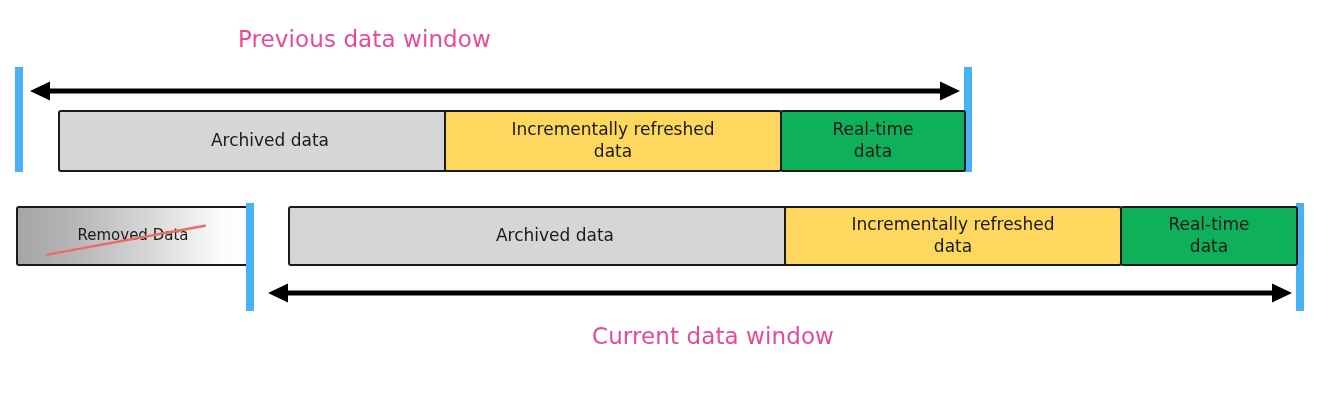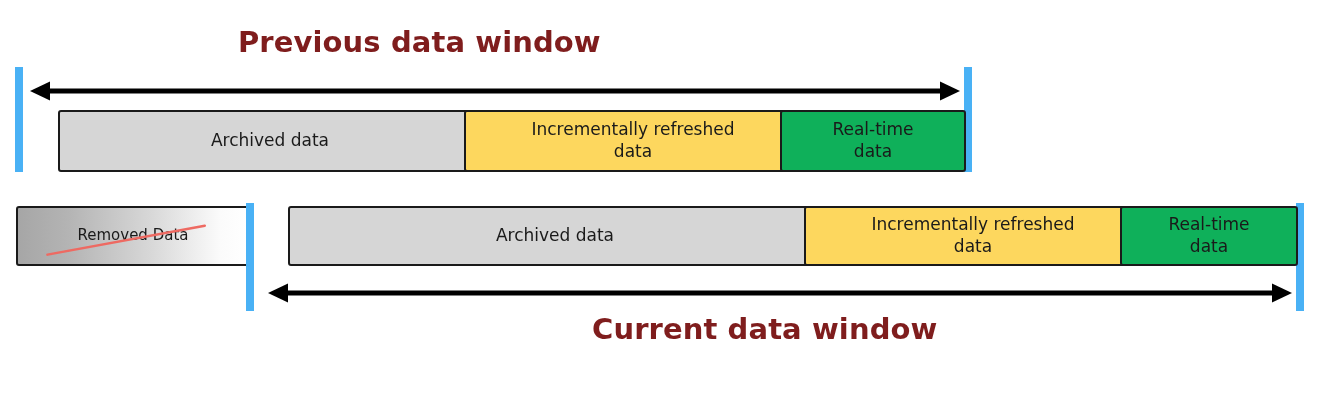--- a/index.html
+++ b/index.html
@@ -17,25 +17,25 @@
     height: 400px;
     background: #ffffff;
     overflow: hidden;
   }
 
   
   .abs { position: absolute; box-sizing: border-box; }
 
   
   .window-caption {
-    font-size: 29px;
+    font-size: 23px;
     line-height: 1;
-    color: #7f1d1d;
+    color: #ec4899;
     white-space: nowrap;
-    font-weight: 700;
+    font-weight: 400;
     letter-spacing: 0.1px;
   }
 
   
   .blue-marker {
     background: #49b1f5;
   }
 
   
   .seg {
@@ -45,21 +45,21 @@
     align-items: center;
     justify-content: center;
     text-align: center;
     font-size: 17px;
     line-height: 1.28;
     color: #1a1a1a;
     padding: 0 6px;
     white-space: pre-line;
   }
   .seg-archived { background: #d6d6d6; margin-left: 36px; }
-  .seg-incremental { background: #fdd75e; margin-left: 20px; }
+  .seg-incremental { background: #fdd75e; }
   .seg-realtime { background: #0fb05a; }
   .seg-removed {
     background: linear-gradient(to right, #a6a6a6 0%, #b4b4b4 22%, #d8d8d8 58%, #fbfbfb 88%, #ffffff 100%);
     font-size: 15px;
     position: relative;
     overflow: visible;
   }
   .seg-removed .removed-label {
     position: relative;
     z-index: 2;
@@ -137,15 +137,15 @@
   </div>
 
   <div class="abs" style="left:268px; top:280px; width:1024px; height:26px;">
     <svg class="arrow-svg" width="1024" height="26" viewBox="0 0 1024 26">
       <line x1="12" y1="13" x2="1012" y2="13" stroke="#000000" stroke-width="5"></line>
       <polygon points="0,13 20,3.5 20,22.5" fill="#000000"></polygon>
       <polygon points="1024,13 1004,3.5 1004,22.5" fill="#000000"></polygon>
     </svg>
   </div>
 
-  <div class="abs window-caption" style="left:592px; top:315px;">Current data window</div>
+  <div class="abs window-caption" style="left:592px; top:325px;">Current data window</div>
 
 </div>
 
 </body></html>

